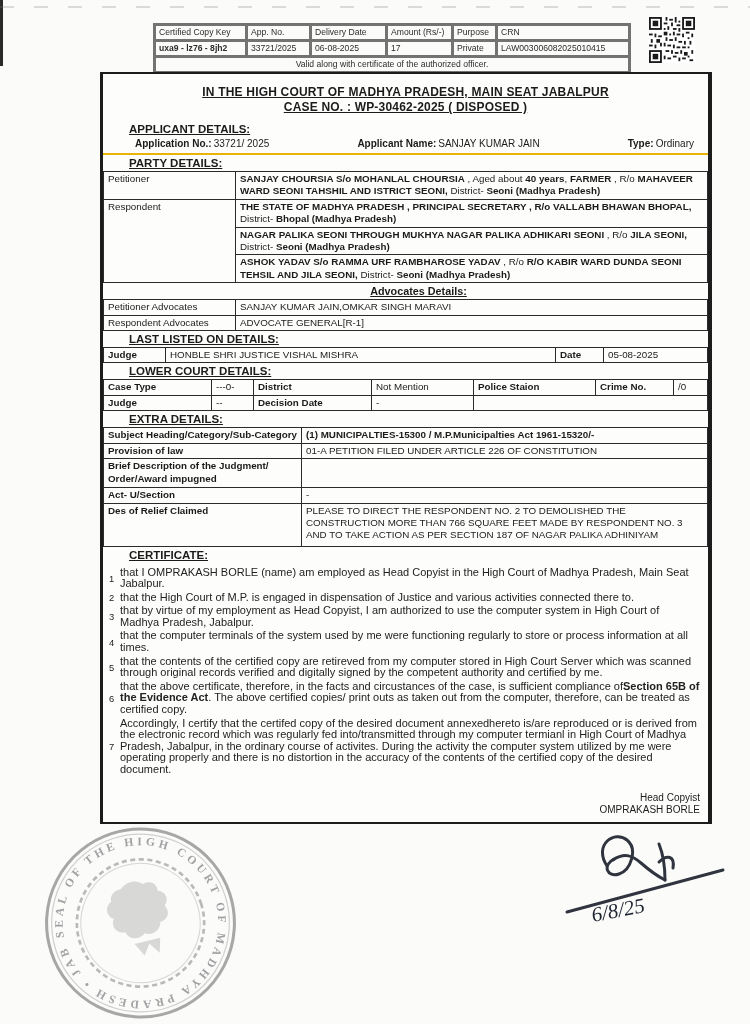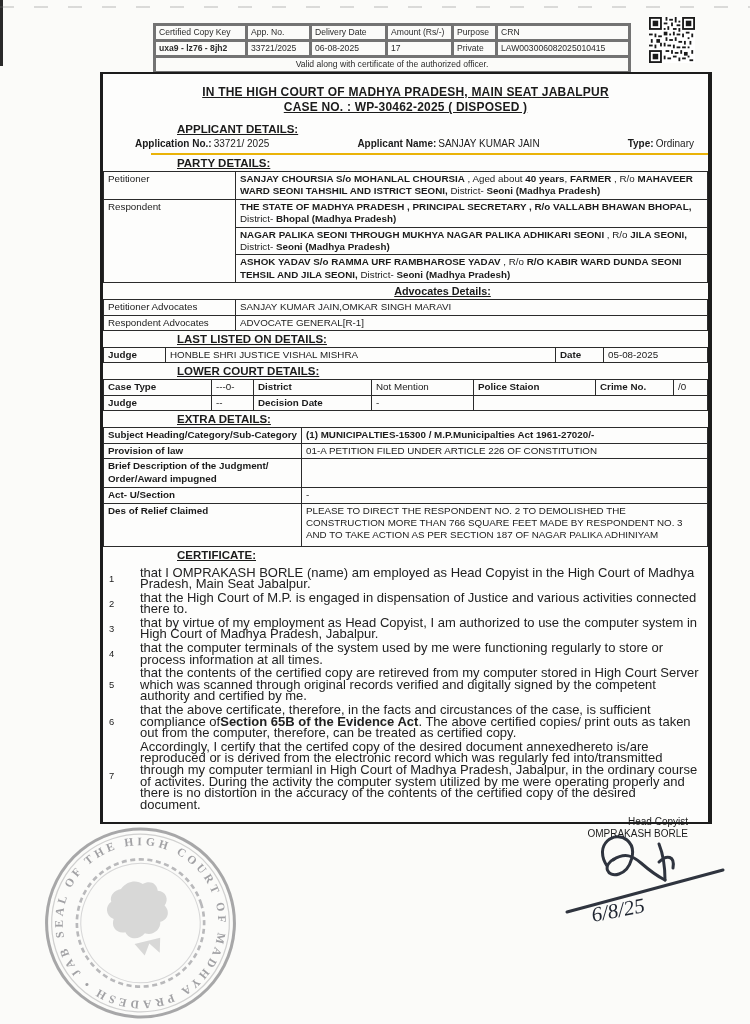--- a/index.html
+++ b/index.html
@@ -27,42 +27,42 @@
   
   .doc-box{
     position:absolute;left:100px;top:72px;width:612px;height:752px;
     border:2px solid #1c1c1c;border-right-width:4px;border-left-width:3px;
     background:rgba(255,255,255,.45);
     display:flex;flex-direction:column;box-sizing:border-box;
   }
   .title-block{text-align:center;margin-top:11px;margin-bottom:6px;}
   .title-line{font-size:12px;font-weight:bold;text-decoration:underline;line-height:15px;letter-spacing:.2px;}
 
-  .sec-head{font-size:11.5px;font-weight:bold;text-decoration:underline;padding:2px 0 1px 26px;line-height:13px;margin-left:48px;}
+  .sec-head{font-size:11.5px;font-weight:bold;text-decoration:underline;padding:2px 0 1px 26px;line-height:13px;}
   .sec-head.minor{font-size:10.8px;text-align:center;}
   .rule-top{border-top:2px solid #eab308;}
 
   .applicant-row{display:flex;justify-content:space-between;padding:1px 14px 3px 32px;font-size:10px;line-height:12px;}
   .applicant-row b{margin-right:2px;}
 
   table.grid{border-collapse:collapse;width:100%;table-layout:fixed;}
   table.grid td{
     border:1.5px solid #2b2b2b;font-size:9.8px;line-height:12.4px;
     padding:1px 4px;vertical-align:top;word-wrap:break-word;
   }
   td.lbl{font-weight:normal;}
   td.blbl{font-weight:bold;}
 
   
   .cert-list{padding:2px 8px 0 6px;}
   .cert-item{display:flex;margin:2px 0;}
   .cert-no{width:11px;flex:none;font-size:9.4px;display:flex;align-items:center;justify-content:flex-start;}
-  .cert-text{font-size:13px;line-height:11.6px;color:#222;margin-left:20px;}
-
-  .box-footer{margin-top:auto;text-align:right;padding:4px 20px 6px 0;font-size:10px;line-height:12px;}
+  .cert-text{font-size:11px;line-height:11.6px;color:#222;}
+
+  .box-footer{margin-top:auto;text-align:right;padding:4px 8px 6px 0;font-size:10px;line-height:12px;}
 
   
   .signature{position:absolute;left:555px;top:826px;width:175px;height:105px;}
   .stamp{position:absolute;left:38px;top:822px;width:205px;height:202px;filter:blur(.3px);}
 </style>
 </head>
 <body>
 
 <div class="edge-artifact"></div>
 <div class="top-noise"></div>
@@ -275,21 +275,21 @@
 
   <div class="sec-head">EXTRA DETAILS:</div>
   <table class="grid">
     <colgroup>
         <col style="width:198px">
         <col>
       </colgroup>
     <tbody>
         <tr>
       <td class="blbl">Subject Heading/Category/Sub-Category</td>
-      <td><b>(1) MUNICIPALTIES-15300 / M.P.Municipalties Act 1961-27020/-</b></td>
+      <td><b>(1) MUNICIPALTIES-15300 / M.P.Municipalties Act 1961-15320/-</b></td>
     </tr>
     <tr>
       <td class="blbl">Provision of law</td>
       <td>01-A PETITION FILED UNDER ARTICLE 226 OF CONSTITUTION</td>
     </tr>
     <tr>
       <td class="blbl" style="height:26px">Brief Description of the Judgment/ Order/Award impugned</td>
       <td></td>
     </tr>
     <tr>

